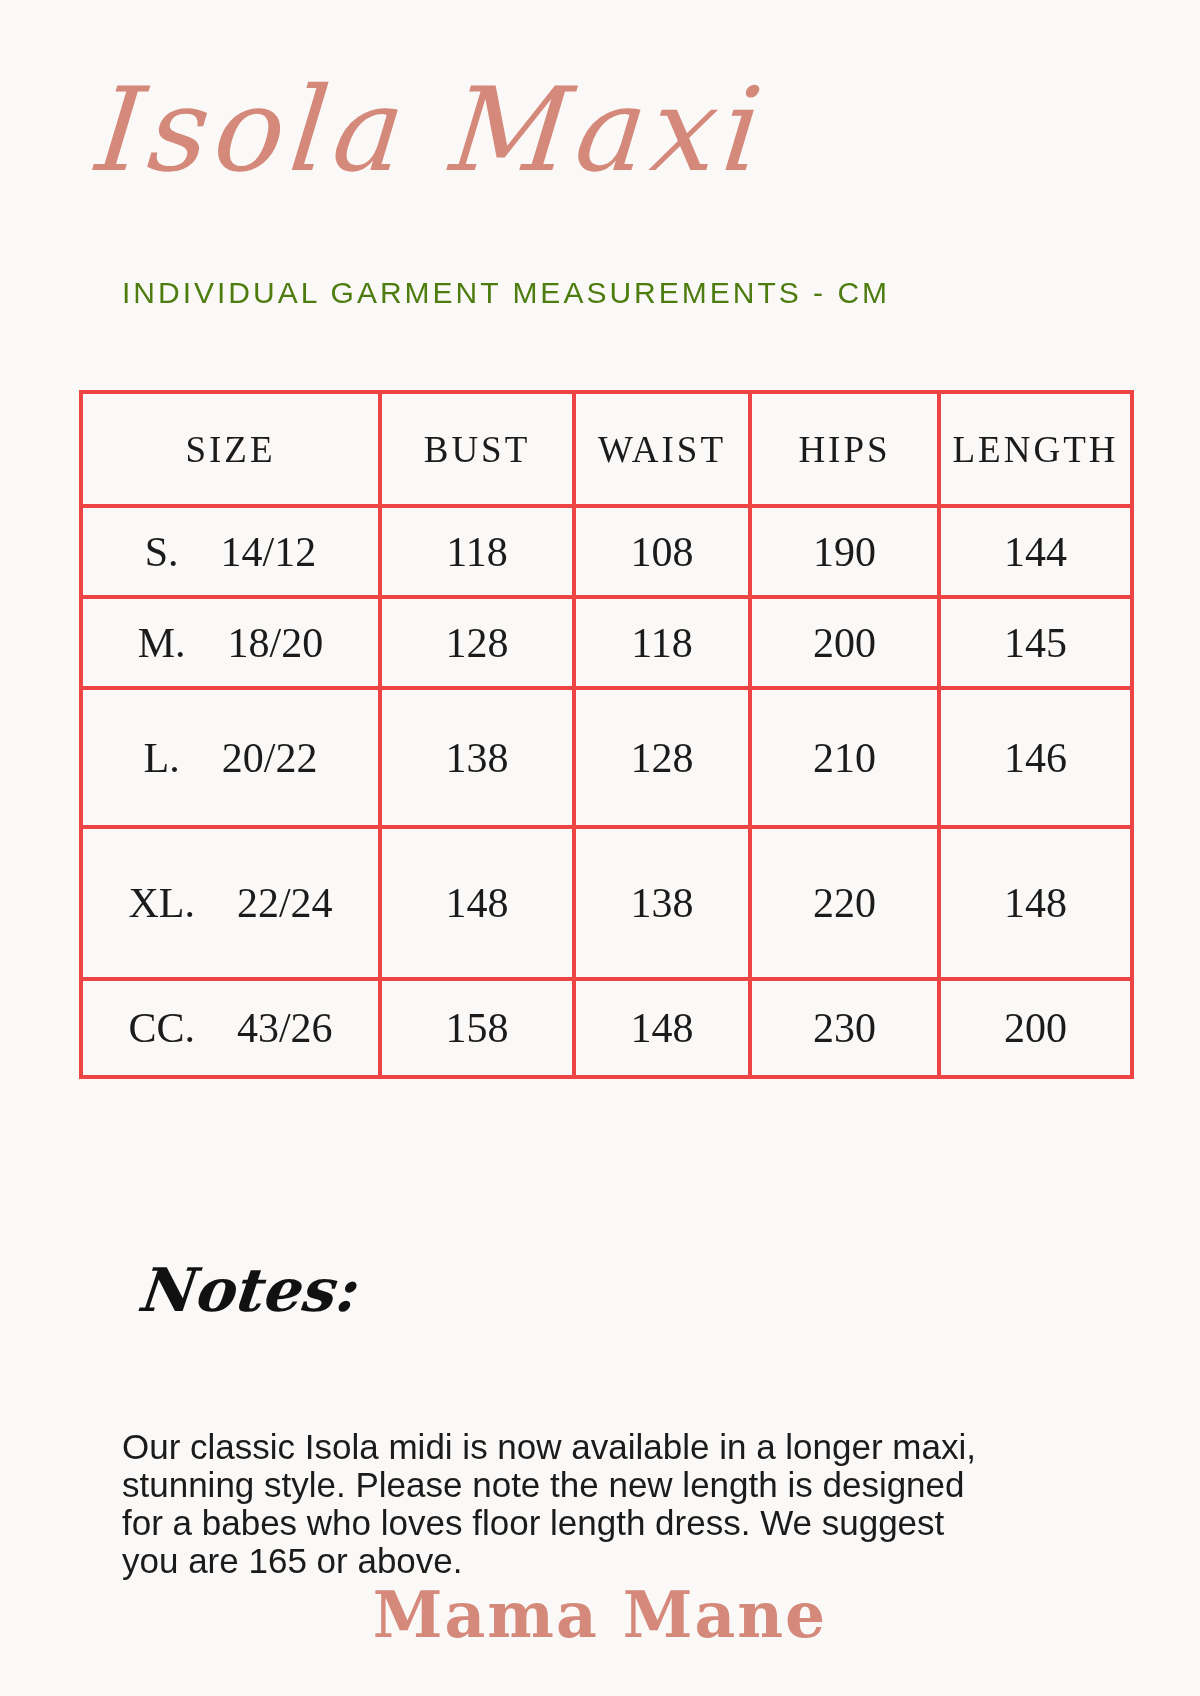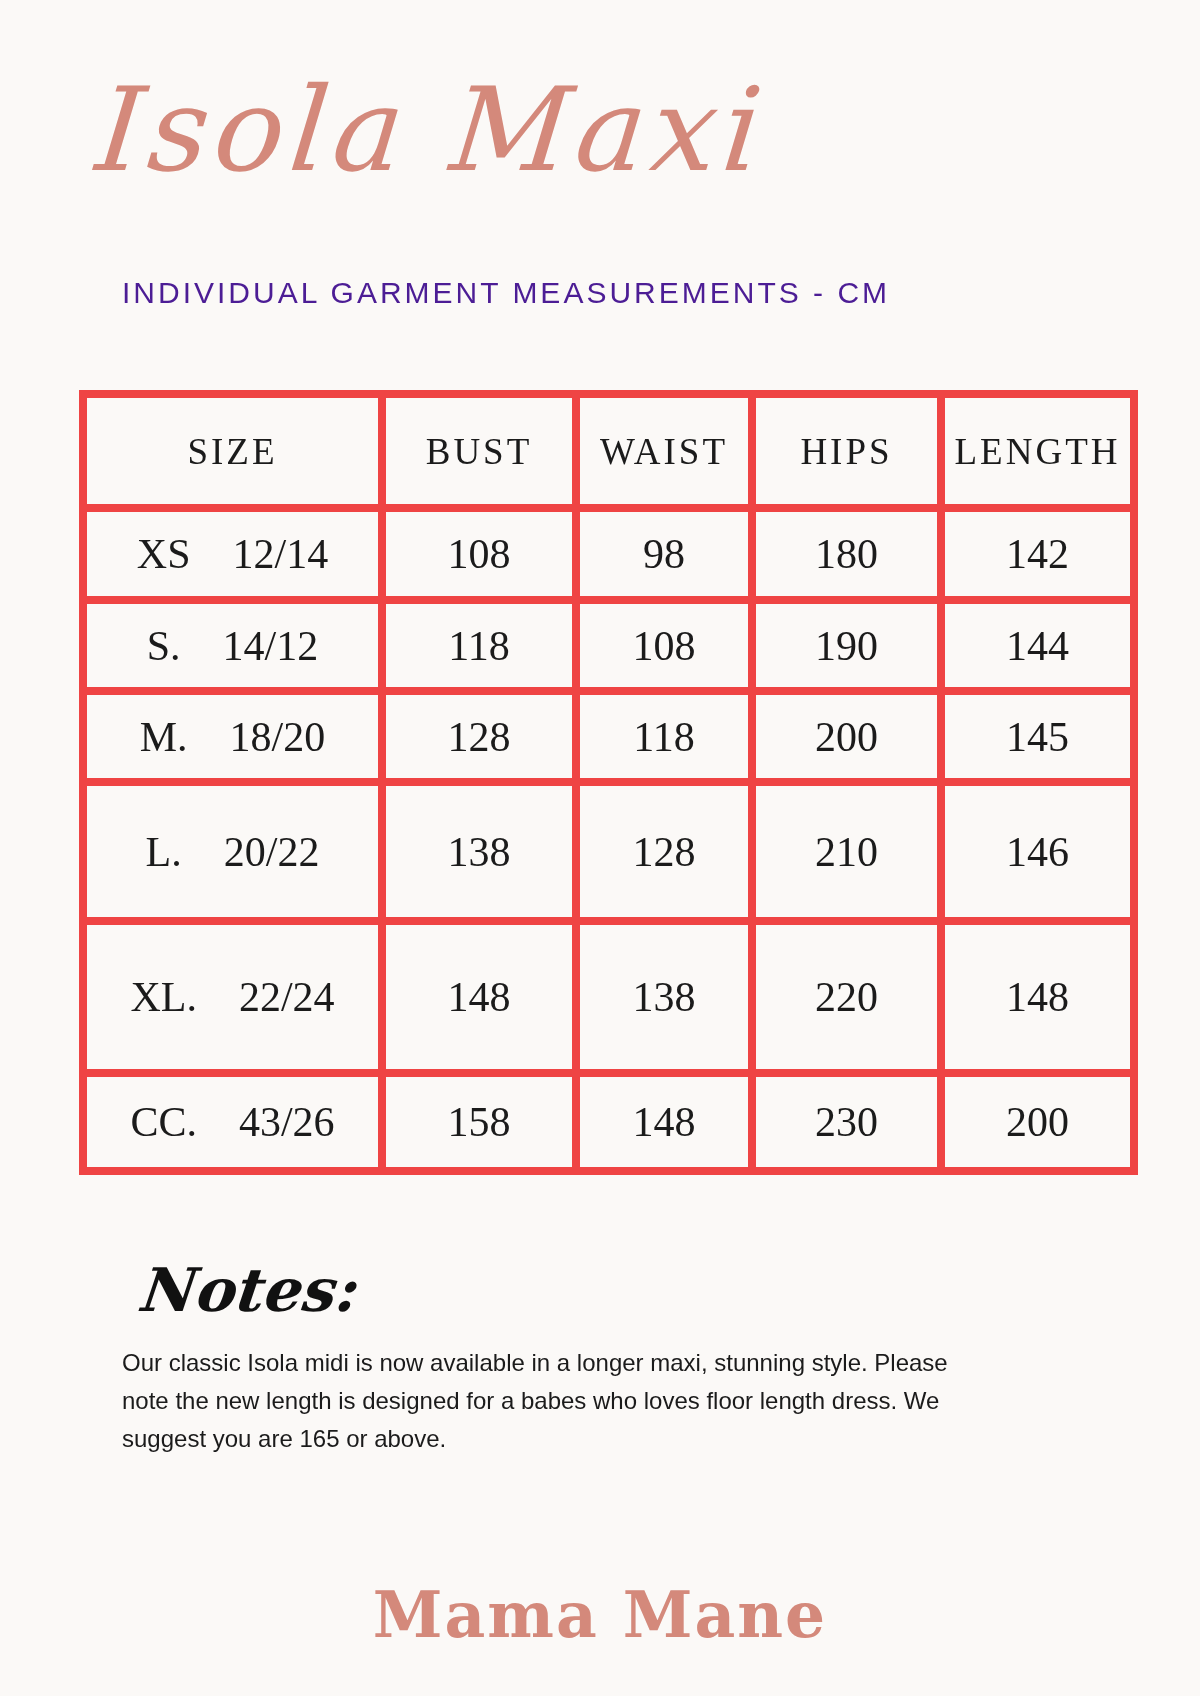--- a/index.html
+++ b/index.html
@@ -27,35 +27,35 @@
     white-space: nowrap;
   }
 
   .subtitle {
     position: absolute;
     left: 122px;
     top: 276px;
     font-family: "Liberation Sans", sans-serif;
     font-size: 30px;
     letter-spacing: 3px;
-    color: #4c1d95;
+    color: #4d7c0f;
     white-space: nowrap;
   }
 
   table.size-table {
     position: absolute;
     left: 79px;
     top: 390px;
     width: 1051px;
     border-collapse: collapse;
     table-layout: fixed;
   }
   table.size-table th,
   table.size-table td {
-    border: 8px solid #ef4444;
+    border: 4px solid #ef4444;
     text-align: center;
     vertical-align: middle;
     font-weight: 400;
   }
   table.size-table th {
     font-size: 37px;
     letter-spacing: 3px;
     height: 114px;
   }
   table.size-table td {
@@ -82,24 +82,24 @@
     font-style: italic;
     font-weight: 700;
     font-size: 60px;
     color: #111111;
     transform: skewX(-8deg);
   }
 
   .notes-body {
     position: absolute;
     left: 122px;
-    top: 1344px;
+    top: 1428px;
     width: 860px;
     font-family: "Liberation Sans", sans-serif;
-    font-size: 24px;
+    font-size: 35px;
     line-height: 38px;
     color: #1b1b1b;
   }
 
   .brand {
     position: absolute;
     left: 0;
     right: 0;
     top: 1578px;
     text-align: center;
@@ -128,32 +128,20 @@
   <thead>
     <tr>
       <th>SIZE</th>
       <th>BUST</th>
       <th>WAIST</th>
       <th>HIPS</th>
       <th>LENGTH</th>
     </tr>
   </thead>
   <tbody>
-    <tr class="r-xs">
-      <td class="size-cell">
-        <span class="pair">
-          <span>XS</span>
-          <span>12/14</span>
-        </span>
-      </td>
-      <td>108</td>
-      <td>98</td>
-      <td>180</td>
-      <td>142</td>
-    </tr>
     <tr class="r-s">
       <td class="size-cell">
         <span class="pair">
           <span>S.</span>
           <span>14/12</span>
         </span>
       </td>
       <td>118</td>
       <td>108</td>
       <td>190</td>

